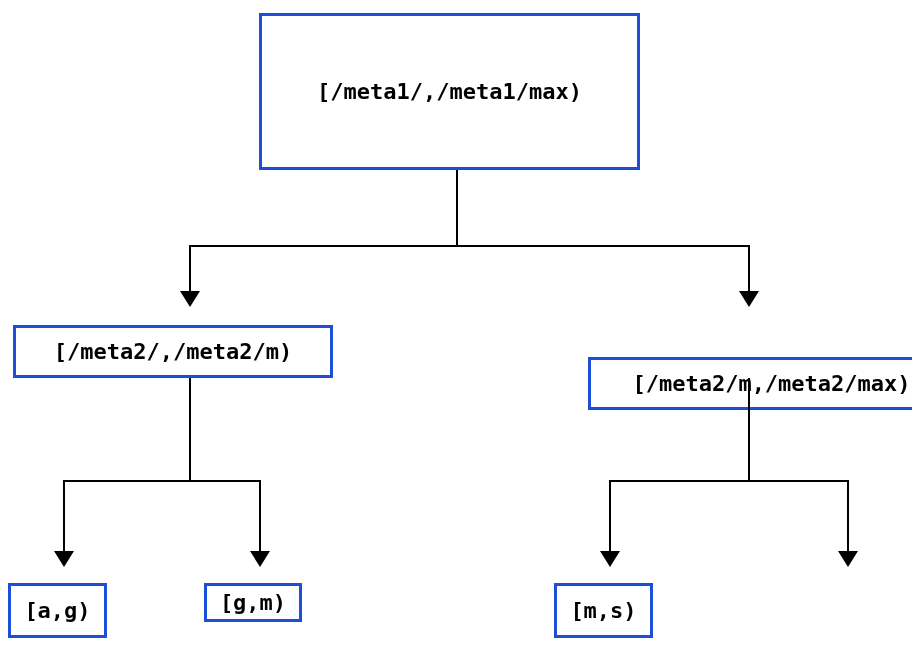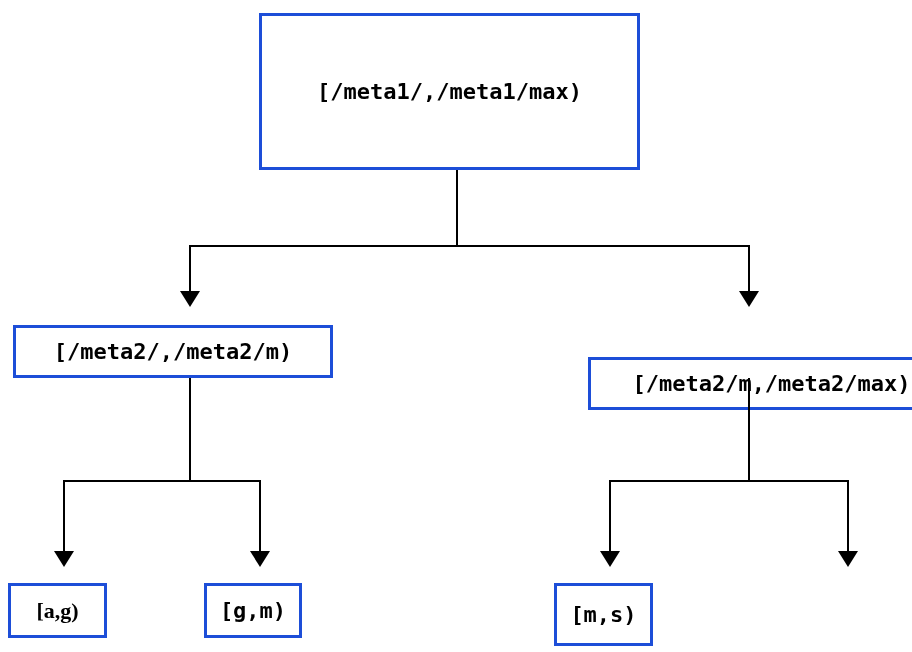--- a/index.html
+++ b/index.html
@@ -40,23 +40,23 @@
     width: 0;
     height: 0;
     border-left: 10px solid transparent;
     border-right: 10px solid transparent;
     border-top: 16px solid #000000;
   }
   
   #node-root      { left: 259px; top: 13px;  width: 381px; height: 157px; }
   #node-l2-left   { left: 13px;  top: 325px; width: 320px; height: 53px; }
   #node-l2-right  { left: 588px; top: 325px; width: 367px; height: 53px; margin-top: 32px; }
-  #node-leaf-1    { left: 8px;   top: 583px; width: 99px;  height: 55px; font-family: Liberation Serif, serif; }
-  #node-leaf-2    { left: 204px; top: 583px; width: 98px;  height: 55px; }
-  #node-leaf-3    { left: 554px; top: 583px; width: 99px;  height: 63px; }
+  #node-leaf-1    { left: 8px;   top: 583px; width: 99px;  height: 55px; }
+  #node-leaf-2    { left: 204px; top: 583px; width: 98px;  height: 39px; }
+  #node-leaf-3    { left: 554px; top: 583px; width: 99px;  height: 55px; }
   #node-leaf-4    { left: 778px; top: 583px; width: 126px; height: 55px; }
   
   #trunk-root       { left: 456px; top: 170px; height: 77px; }
   #hbar-level1      { left: 189px; top: 245px; width: 561px; }
   #drop-l2-left     { left: 189px; top: 245px; height: 47px; }
   #drop-l2-right    { left: 748px; top: 245px; height: 47px; }
   #arrow-l2-left    { left: 180px; top: 291px; }
   #arrow-l2-right   { left: 739px; top: 291px; }
   #trunk-l2-left    { left: 189px; top: 378px; height: 104px; }
   #hbar-left        { left: 63px;  top: 480px; width: 198px; }

